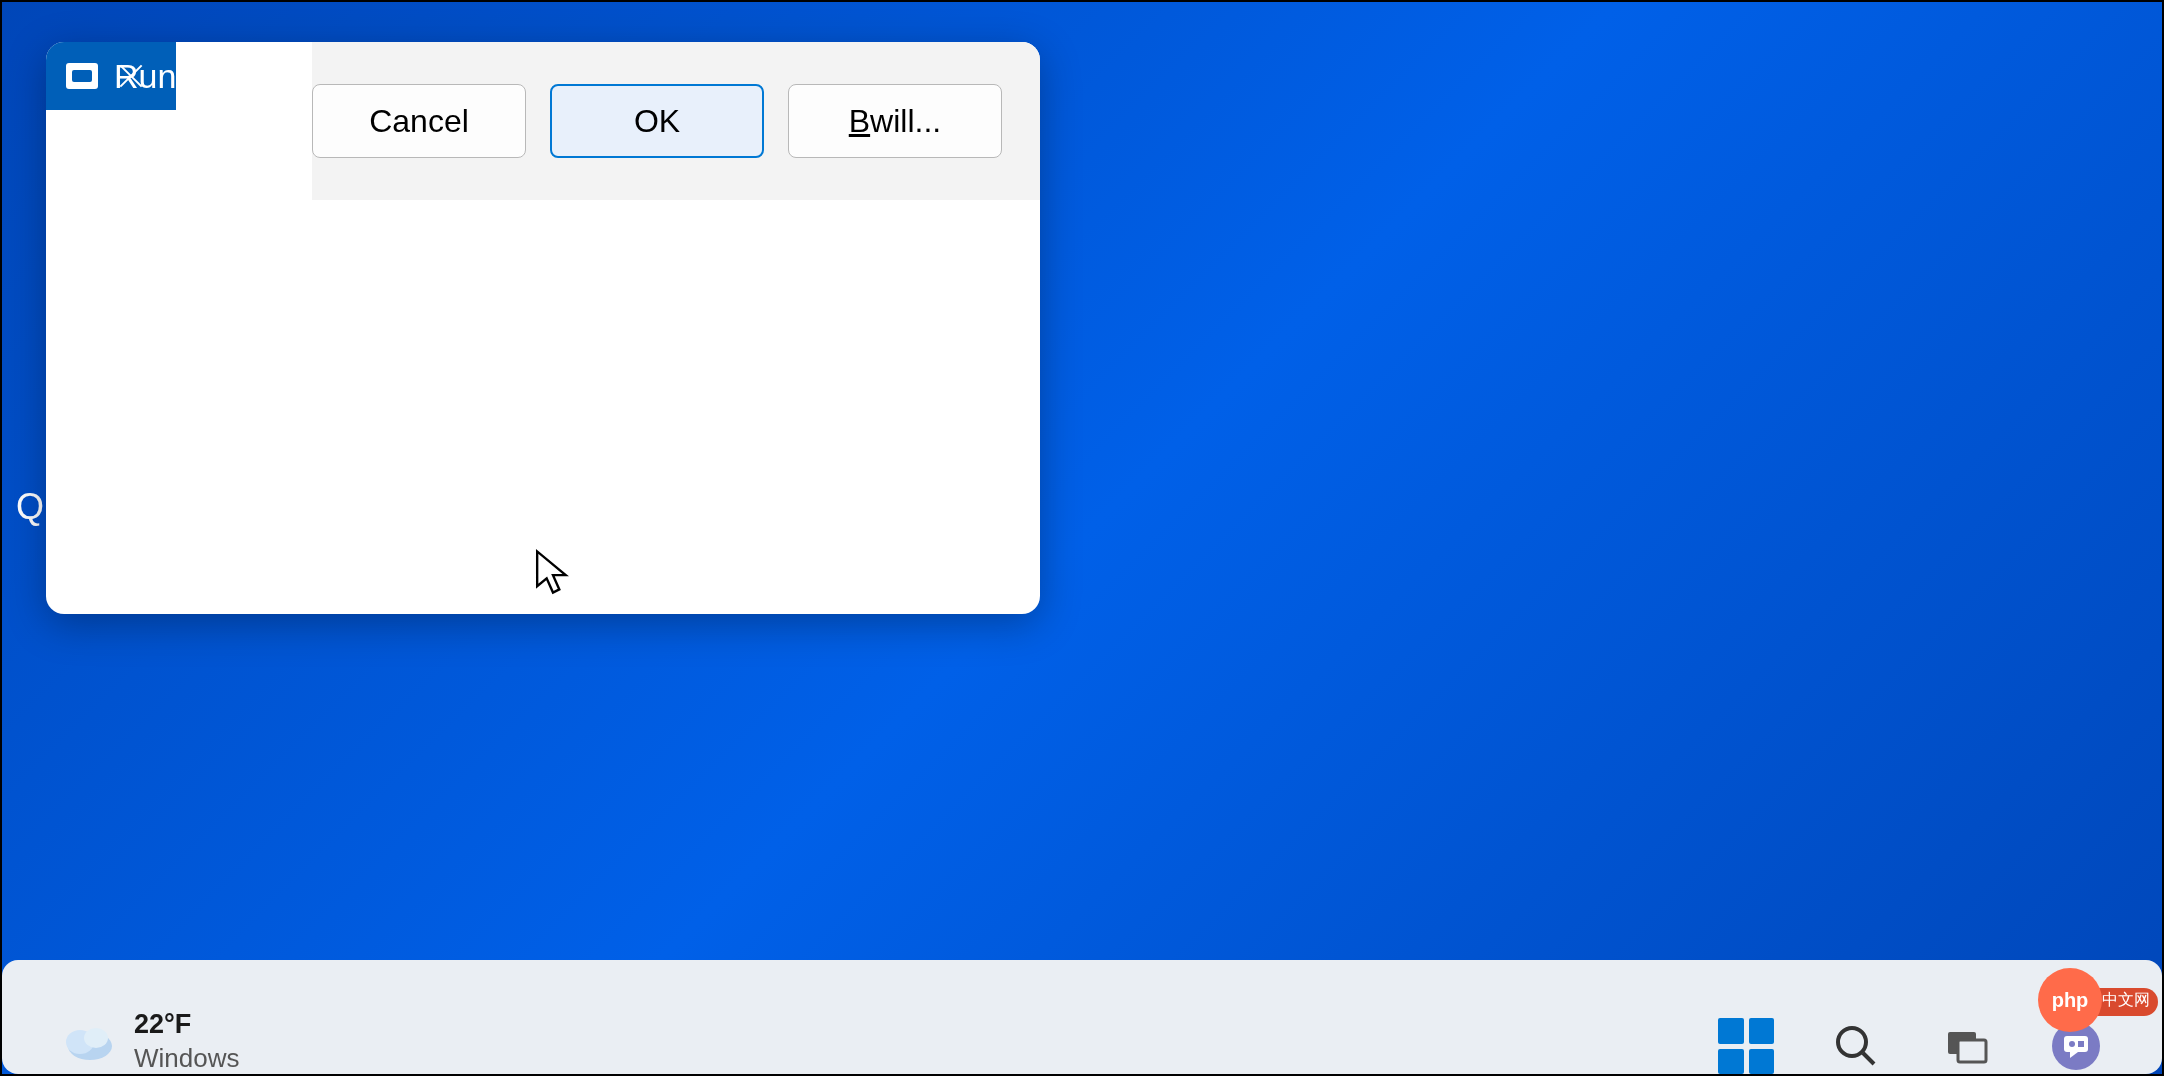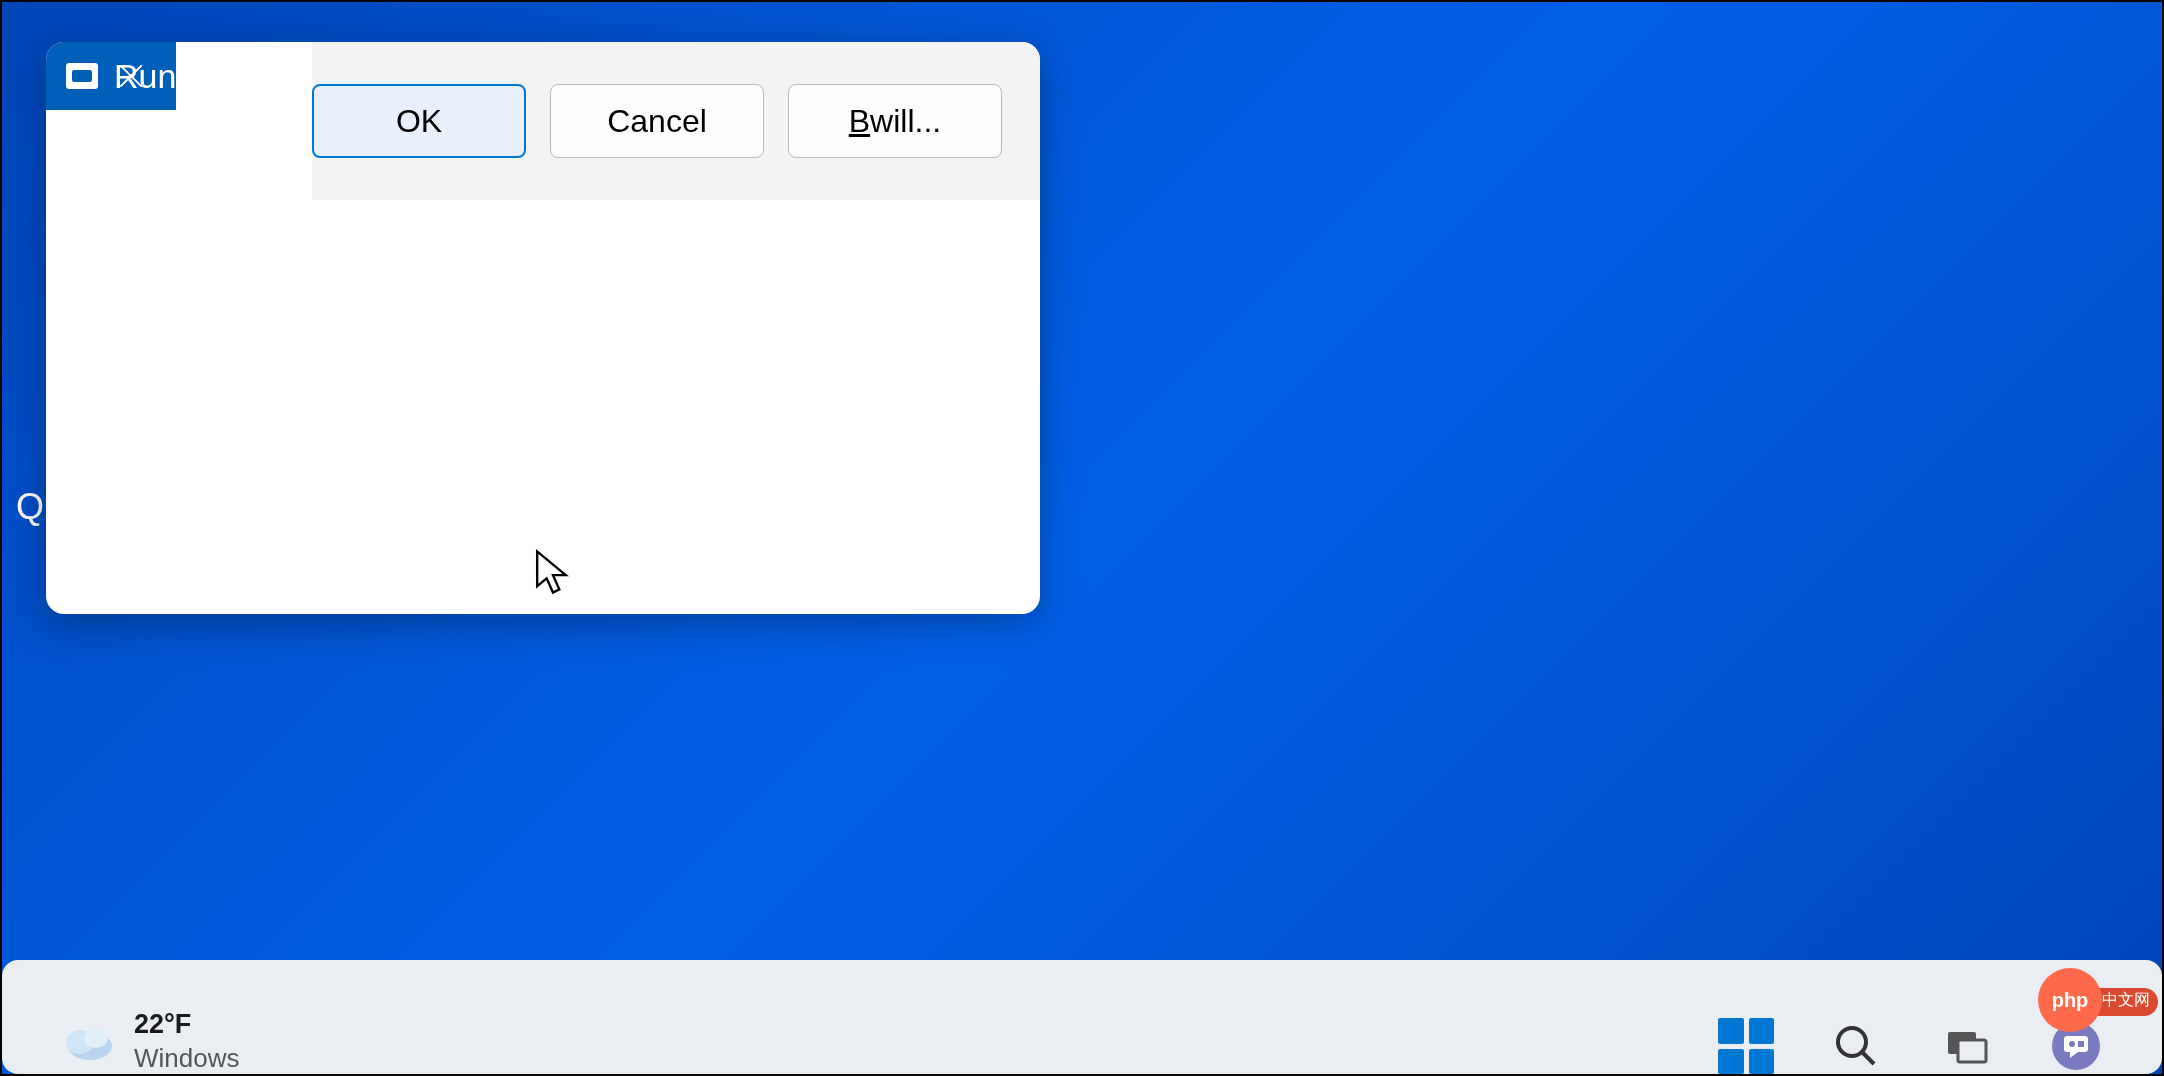--- a/index.html
+++ b/index.html
@@ -328,22 +328,22 @@
         <line x1="20" y1="4" x2="4" y2="20"></line>
       </svg>
     </div>
   </div>
 
   <div class="dialog-body">
 
   </div>
 
   <div class="dialog-footer">
+    <button class="dialog-button">Cancel</button>
     <button class="dialog-button primary">OK</button>
-    <button class="dialog-button">Cancel</button>
     <button class="dialog-button">
       <span class="underline">B</span><span>will...</span>
     </button>
   </div>
 
   <svg class="cursor" width="38" height="48" viewBox="0 0 24 30">
     <path d="M 2 2 L 2 24 L 8 19 L 12 28 L 16 26 L 12 17 L 20 17 Z" fill="#fff" stroke="#000" stroke-width="1.5"></path>
   </svg>
 </div>
 

